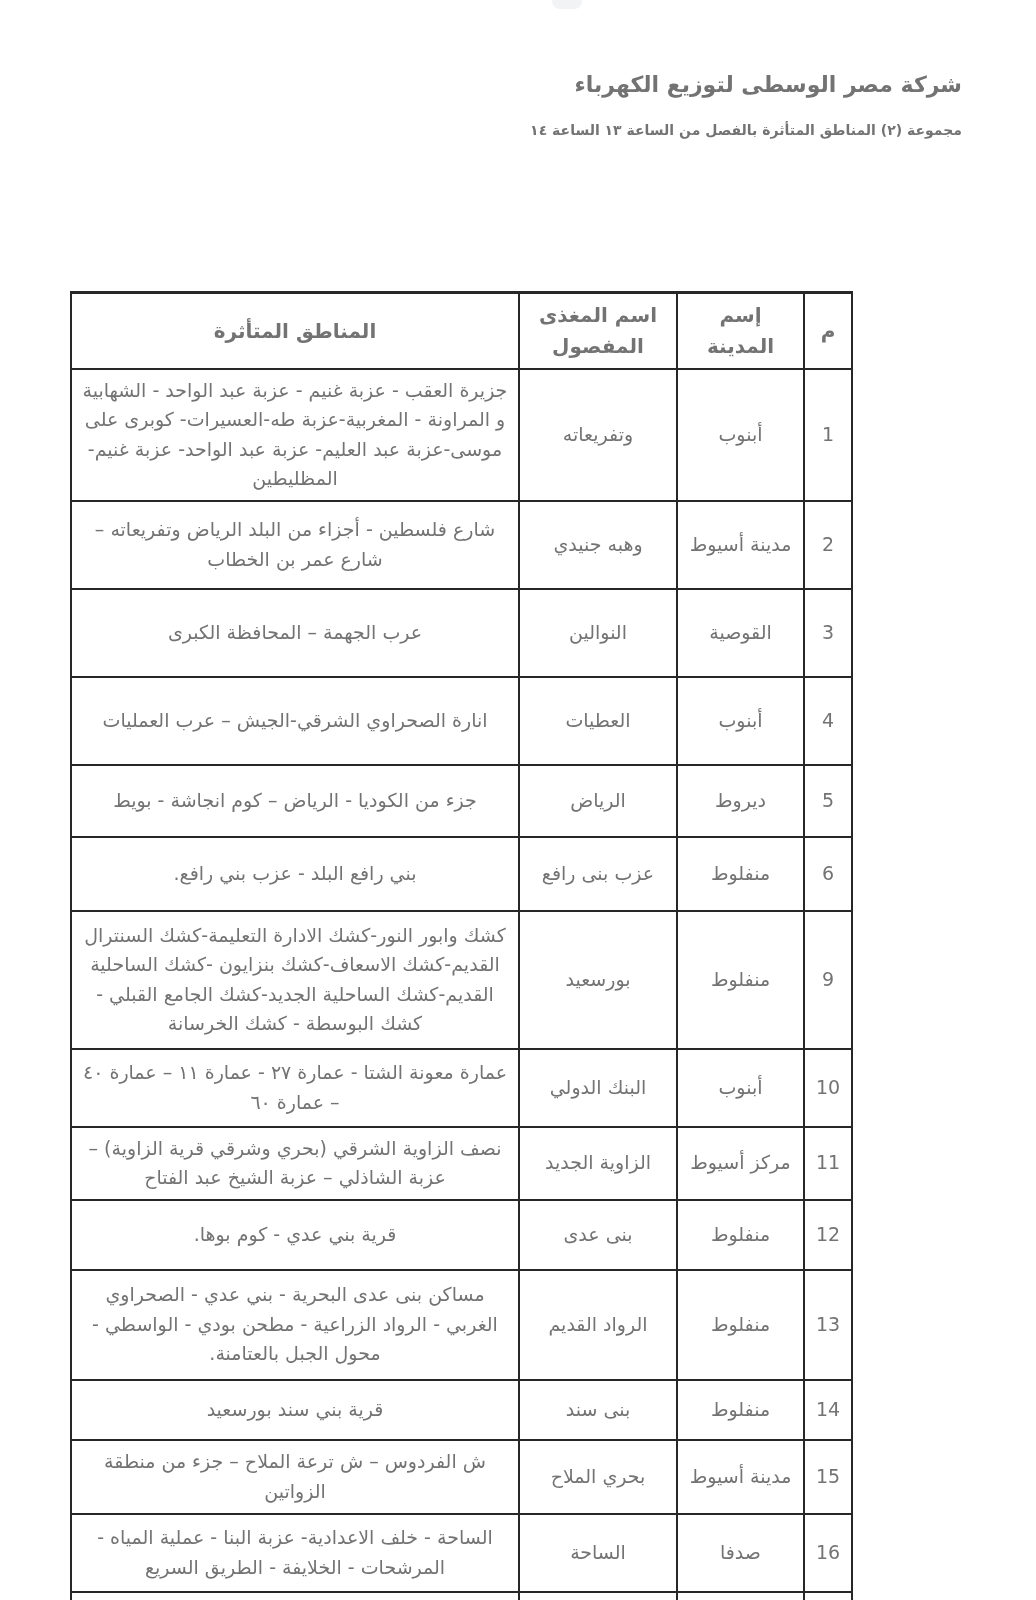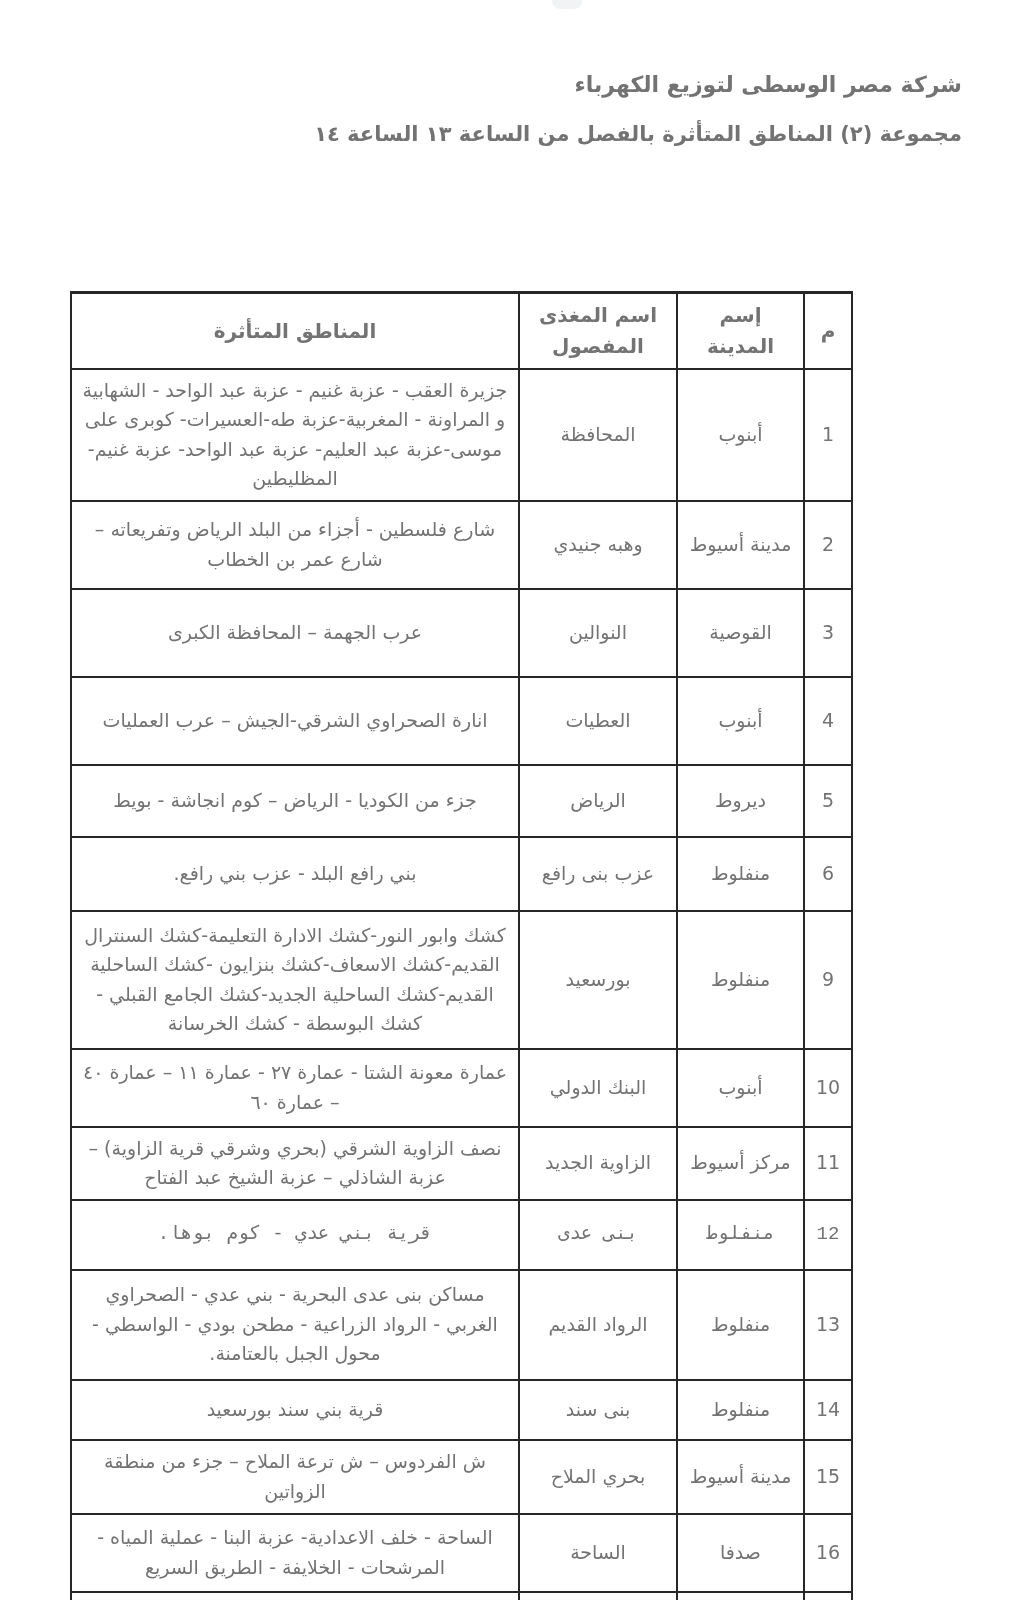--- a/index.html
+++ b/index.html
@@ -35,21 +35,21 @@
     text-align: right;
     direction: rtl;
   }
   .company-line {
     font-size: 22px;
     font-weight: bold;
     line-height: 1.2;
     margin-bottom: 24px;
   }
   .group-line {
-    font-size: 21px;
+    font-size: 14px;
     font-weight: bold;
     line-height: 1.2;
     margin-bottom: 27px;
   }
   .gov-line {
     font-size: 21px;
     font-weight: bold;
     line-height: 1.2;
   }
   .table-wrap {
@@ -92,21 +92,21 @@
   
   tbody tr:nth-child(1)  td { height: 110px; }
   tbody tr:nth-child(2)  td { height: 74px; }
   tbody tr:nth-child(3)  td { height: 74px; }
   tbody tr:nth-child(4)  td { height: 74px; }
   tbody tr:nth-child(5)  td { height: 58px; }
   tbody tr:nth-child(6)  td { height: 60px; }
   tbody tr:nth-child(7)  td { height: 124px; }
   tbody tr:nth-child(8)  td { height: 64px; }
   tbody tr:nth-child(9)  td { height: 58px; }
-  tbody tr:nth-child(10) td { height: 56px; font-family: Liberation Mono, monospace; }
+  tbody tr:nth-child(10) td { height: 56px; }
   tbody tr:nth-child(11) td { height: 96px; }
   tbody tr:nth-child(12) td { height: 46px; }
   tbody tr:nth-child(13) td { height: 60px; }
   tbody tr:nth-child(14) td { height: 64px; }
   tbody tr:nth-child(15) td { height: 60px; }
   tbody tr:nth-child(16) td { height: 62px; }
 </style>
 </head>
 <body>
 
@@ -132,21 +132,21 @@
           <th>م</th>
           <th>إسم المدينة</th>
           <th>اسم المغذى المفصول</th>
           <th>المناطق المتأثرة</th>
         </tr>
       </thead>
       <tbody>
   <tr>
     <td class="cell-index">1</td>
     <td class="cell-city">أبنوب</td>
-    <td class="cell-feeder">المحافظة</td>
+    <td class="cell-feeder">وتفريعاته</td>
     <td class="cell-areas">جزيرة العقب - عزبة غنيم - عزبة عبد الواحد - الشهابية و المراونة - المغربية-عزبة طه-العسيرات- كوبرى على موسى-عزبة عبد العليم- عزبة عبد الواحد- عزبة غنيم-المظليطين</td>
   </tr>
 
   <tr>
     <td class="cell-index">2</td>
     <td class="cell-city">مدينة أسيوط</td>
     <td class="cell-feeder">وهبه جنيدي</td>
     <td class="cell-areas">شارع فلسطين - أجزاء من البلد الرياض وتفريعاته – شارع عمر بن الخطاب</td>
   </tr>
 

